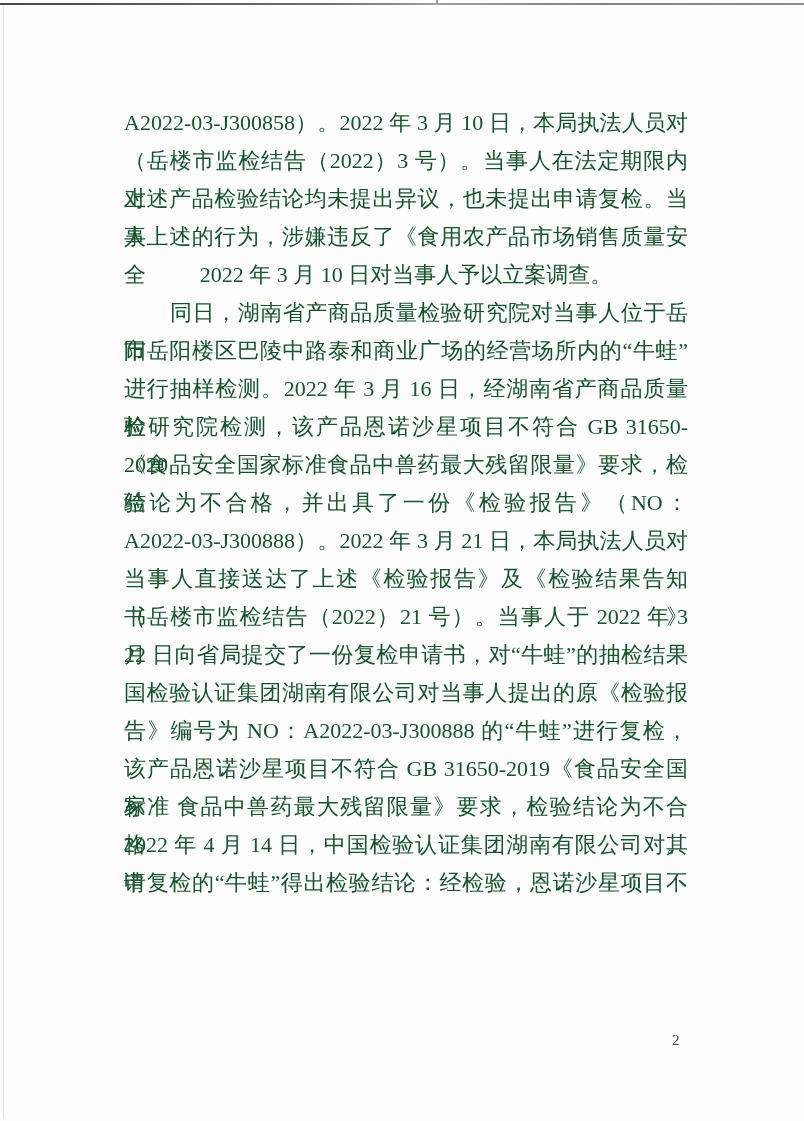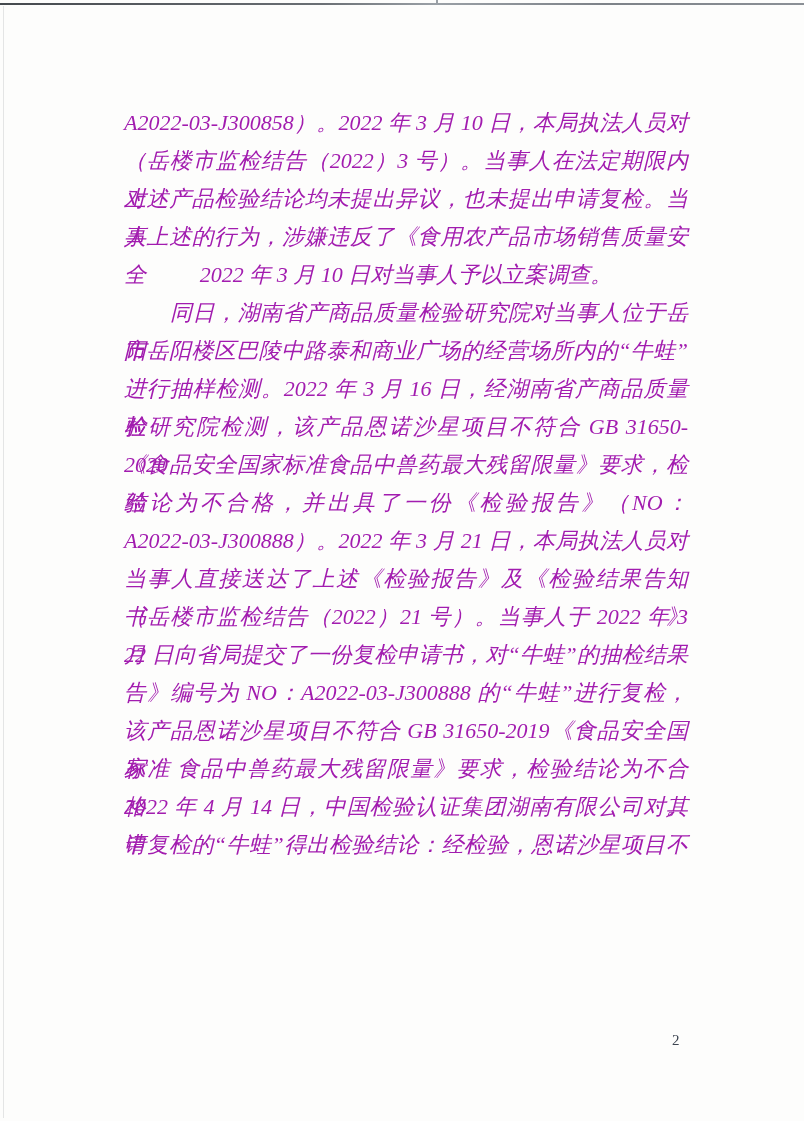--- a/index.html
+++ b/index.html
@@ -32,23 +32,22 @@
     position: absolute;
     left: 3px; top: 6px;
     width: 1px; height: 1112px;
     background: #e4e5e5;
   }
   
   .text-block {
     position: absolute;
     left: 124px; top: 104px;
     width: 564px;
-    color: #a21caf;
+    color: #14532d;
     font-size: 22px;
-    font-style: italic;
   }
   .line {
     height: 38px;
     line-height: 38px;
     text-align: center;
   }
   .j {
     text-align: justify;
     text-align-last: justify;
     text-justify: inter-character;
@@ -81,20 +80,21 @@
     <div class="line j indent">同日，湖南省产商品质量检验研究院对当事人位于岳阳</div>
     <div class="line j">市岳阳楼区巴陵中路泰和商业广场的经营场所内的“牛蛙”</div>
     <div class="line j">进行抽样检测。2022 年 3 月 16 日，经湖南省产商品质量检</div>
     <div class="line j">验研究院检测，该产品恩诺沙星项目不符合 GB 31650-2020</div>
     <div class="line j">《食品安全国家标准食品中兽药最大残留限量》要求，检验</div>
     <div class="line j">结论为不合格，并出具了一份《检验报告》（NO：</div>
     <div class="line j">A2022-03-J300888）。2022 年 3 月 21 日，本局执法人员对</div>
     <div class="line j">当事人直接送达了上述《检验报告》及《检验结果告知书》</div>
     <div class="line j">（岳楼市监检结告（2022）21 号）。当事人于 2022 年 3 月</div>
     <div class="line j">22 日向省局提交了一份复检申请书，对“牛蛙”的抽检结果</div>
+    <div class="line j">国检验认证集团湖南有限公司对当事人提出的原《检验报</div>
     <div class="line j">告》编号为 NO：A2022-03-J300888 的“牛蛙”进行复检，</div>
     <div class="line j">该产品恩诺沙星项目不符合 GB 31650-2019《食品安全国家</div>
     <div class="line j">标准 食品中兽药最大残留限量》要求，检验结论为不合格。</div>
     <div class="line j">2022 年 4 月 14 日，中国检验认证集团湖南有限公司对其申</div>
     <div class="line j">请复检的“牛蛙”得出检验结论：经检验，恩诺沙星项目不</div>
   </div>
 
   <div class="page-num">2</div>
 
 </div>

